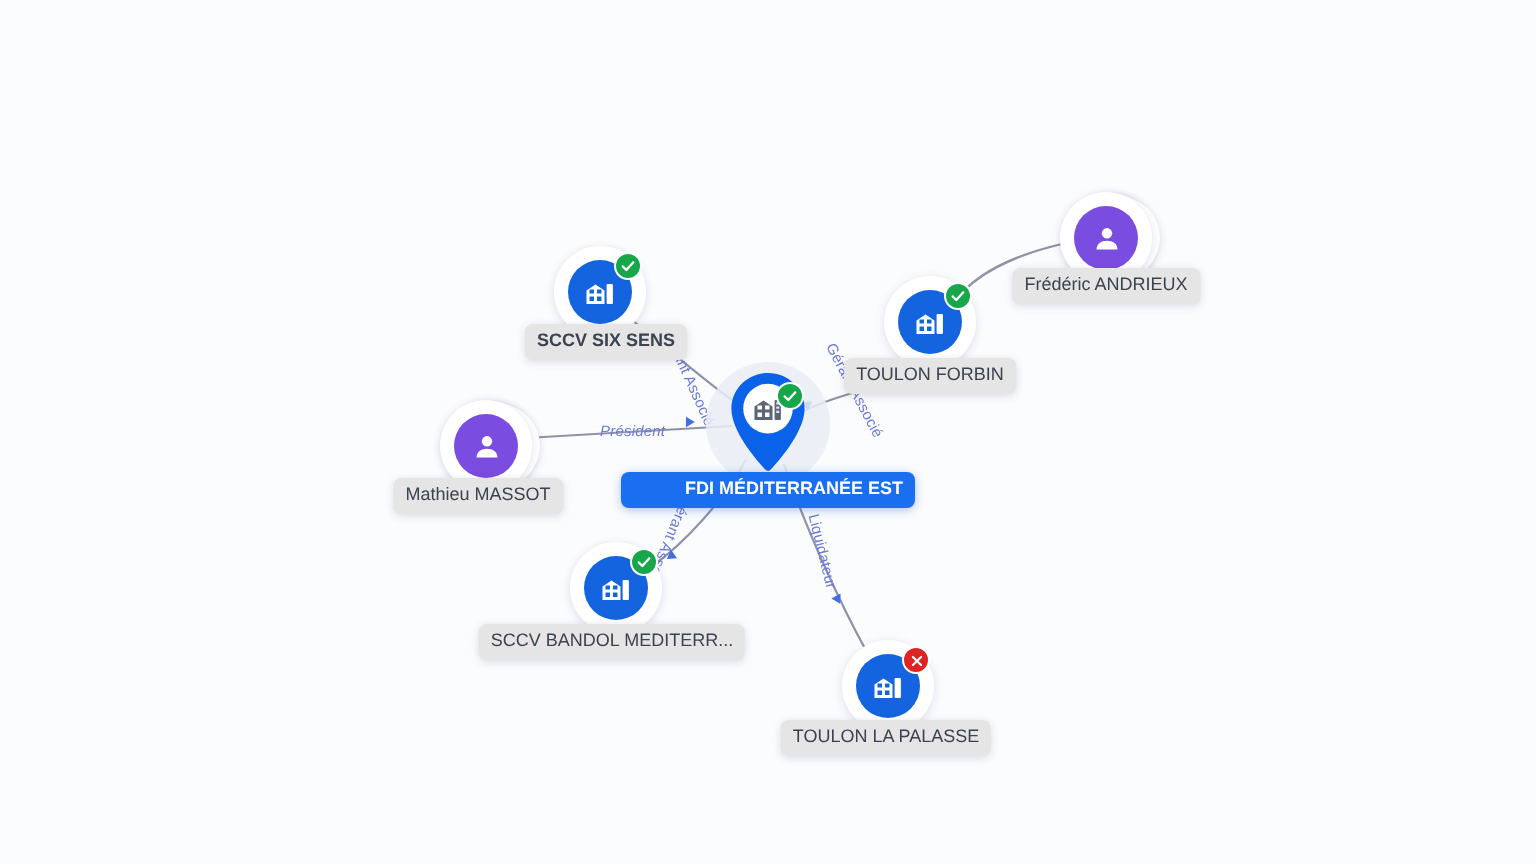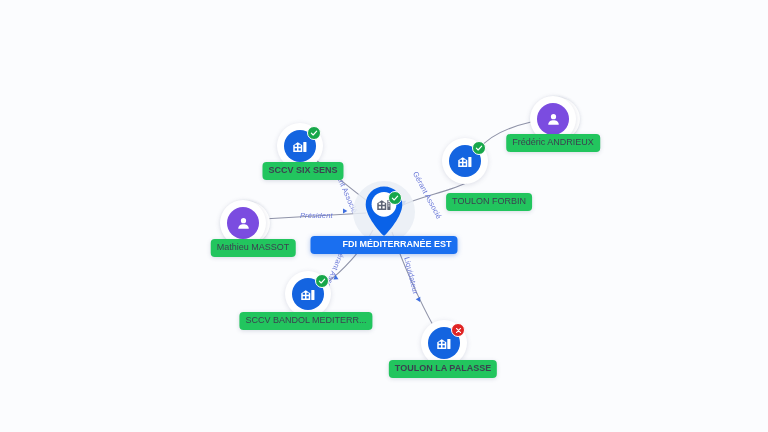--- a/index.html
+++ b/index.html
@@ -124,21 +124,21 @@
     box-sizing: border-box;
   }
   .badge.ok  { background: #17a74a; }
   .badge.bad { background: #e02424; }
   .badge svg { display:block; }
 
   
   .caption {
     position: absolute;
     transform: translateX(-50%);
-    background: #22c55e;
+    background: #e5e5e5;
     color: #3b4250;
     font-size: 9px;
     line-height: 1;
     padding: 4px 6px 5px 6px;
     border-radius: 4px;
     white-space: nowrap;
     box-shadow: 0 1px 4px rgba(60,70,110,.18);
     font-family: "Liberation Sans", sans-serif;
     cursor: pointer;
   }
@@ -290,19 +290,19 @@
           <svg width="7" height="7" viewBox="0 0 24 24" aria-hidden="true">
             <path d="M5 5 L19 19 M19 5 L5 19" fill="none" stroke="#ffffff" stroke-width="3.6" stroke-linecap="round"></path>
           </svg>
         </div>
         <div class="node-hit"></div>
       </div>
     </div>
   <div id="caption-layer">
       <div class="caption selected" style="left: 384px; top: 236px; background: rgb(26, 111, 240); padding-left: 32px;">FDI MÉDITERRANÉE EST</div>
       <div class="caption" style="left: 303px; top: 162px; color: rgb(59, 66, 80); font-weight: bold;">SCCV SIX SENS</div>
-      <div class="caption" style="left: 465px; top: 193px; color: rgb(59, 66, 80); margin-left: 24px;">TOULON FORBIN</div>
+      <div class="caption" style="left: 465px; top: 179px; color: rgb(59, 66, 80);">TOULON FORBIN</div>
       <div class="caption" style="left: 553px; top: 134px; color: rgb(59, 66, 80);">Frédéric ANDRIEUX</div>
-      <div class="caption" style="left: 253px; top: 239px; color: rgb(59, 66, 80);">Mathieu MASSOT</div>
+      <div class="caption" style="left: 239px; top: 239px; color: rgb(59, 66, 80);">Mathieu MASSOT</div>
       <div class="caption" style="left: 306px; top: 312px; color: rgb(59, 66, 80); text-align: center;">SCCV BANDOL MEDITERR...</div>
-      <div class="caption" style="left: 443px; top: 360px; color: rgb(59, 66, 80); font-weight: bold;">TOULON LA PALASSE</div>
+      <div class="caption" style="left: 443px; top: 360px; color: rgb(59, 66, 80);">TOULON LA PALASSE</div>
     </div>
 </div>
 
 </body></html>

